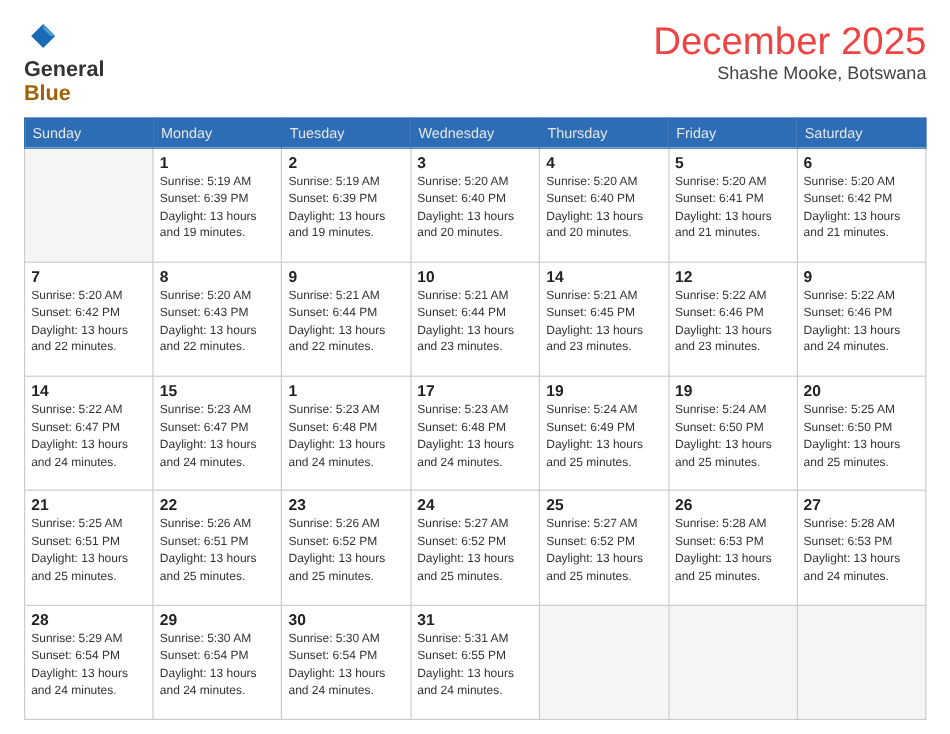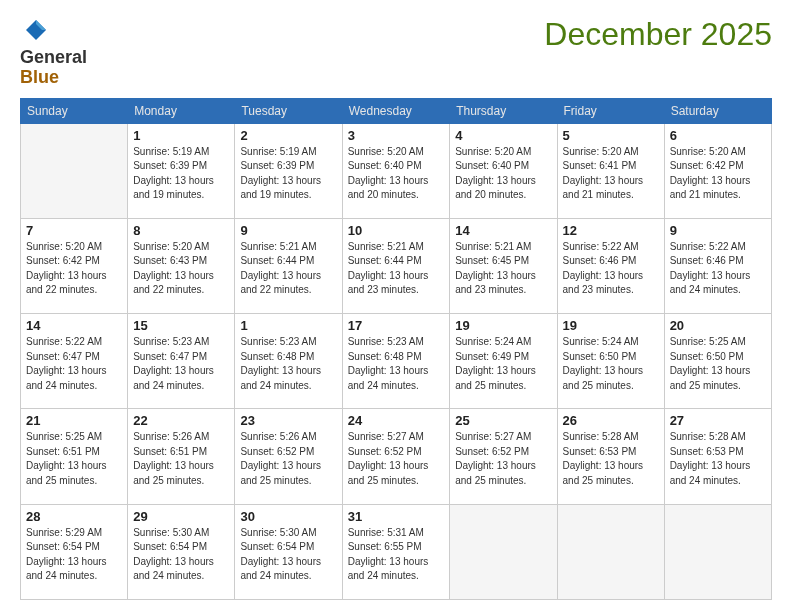--- a/index.html
+++ b/index.html
@@ -39,21 +39,21 @@
     .logo-icon {
       width: 28px;
       height: 28px;
     }
     .title-block {
       text-align: right;
     }
     .month-title {
       font-size: 32px;
       font-weight: normal;
-      color: #4d7c0f;
+      color: #ef4444;
     }
     .subtitle {
       font-size: 15px;
       color: #444;
     }
     .calendar {
       width: 100%;
       border-collapse: collapse;
       flex: 1;
       font-size: 10.5px;
@@ -103,20 +103,21 @@
         <polygon points="16,4 26,14 16,24 6,14" fill="#1a6bb5"></polygon>
         <polygon points="16,4 26,14 22,14 16,8" fill="#4a9fd5"></polygon>
       </svg>
       <div class="logo-text">
         <div class="logo-general">General</div>
         <div class="logo-blue">Blue</div>
       </div>
     </div>
     <div class="title-block">
       <div class="month-title">December 2025</div>
+      <div class="subtitle">Shashe Mooke, Botswana</div>
     </div>
   </div>
 
   <table class="calendar">
     <thead>
       <tr>
       <th>Sunday</th>
           <th>Monday</th>
           <th>Tuesday</th>
           <th>Wednesday</th>

